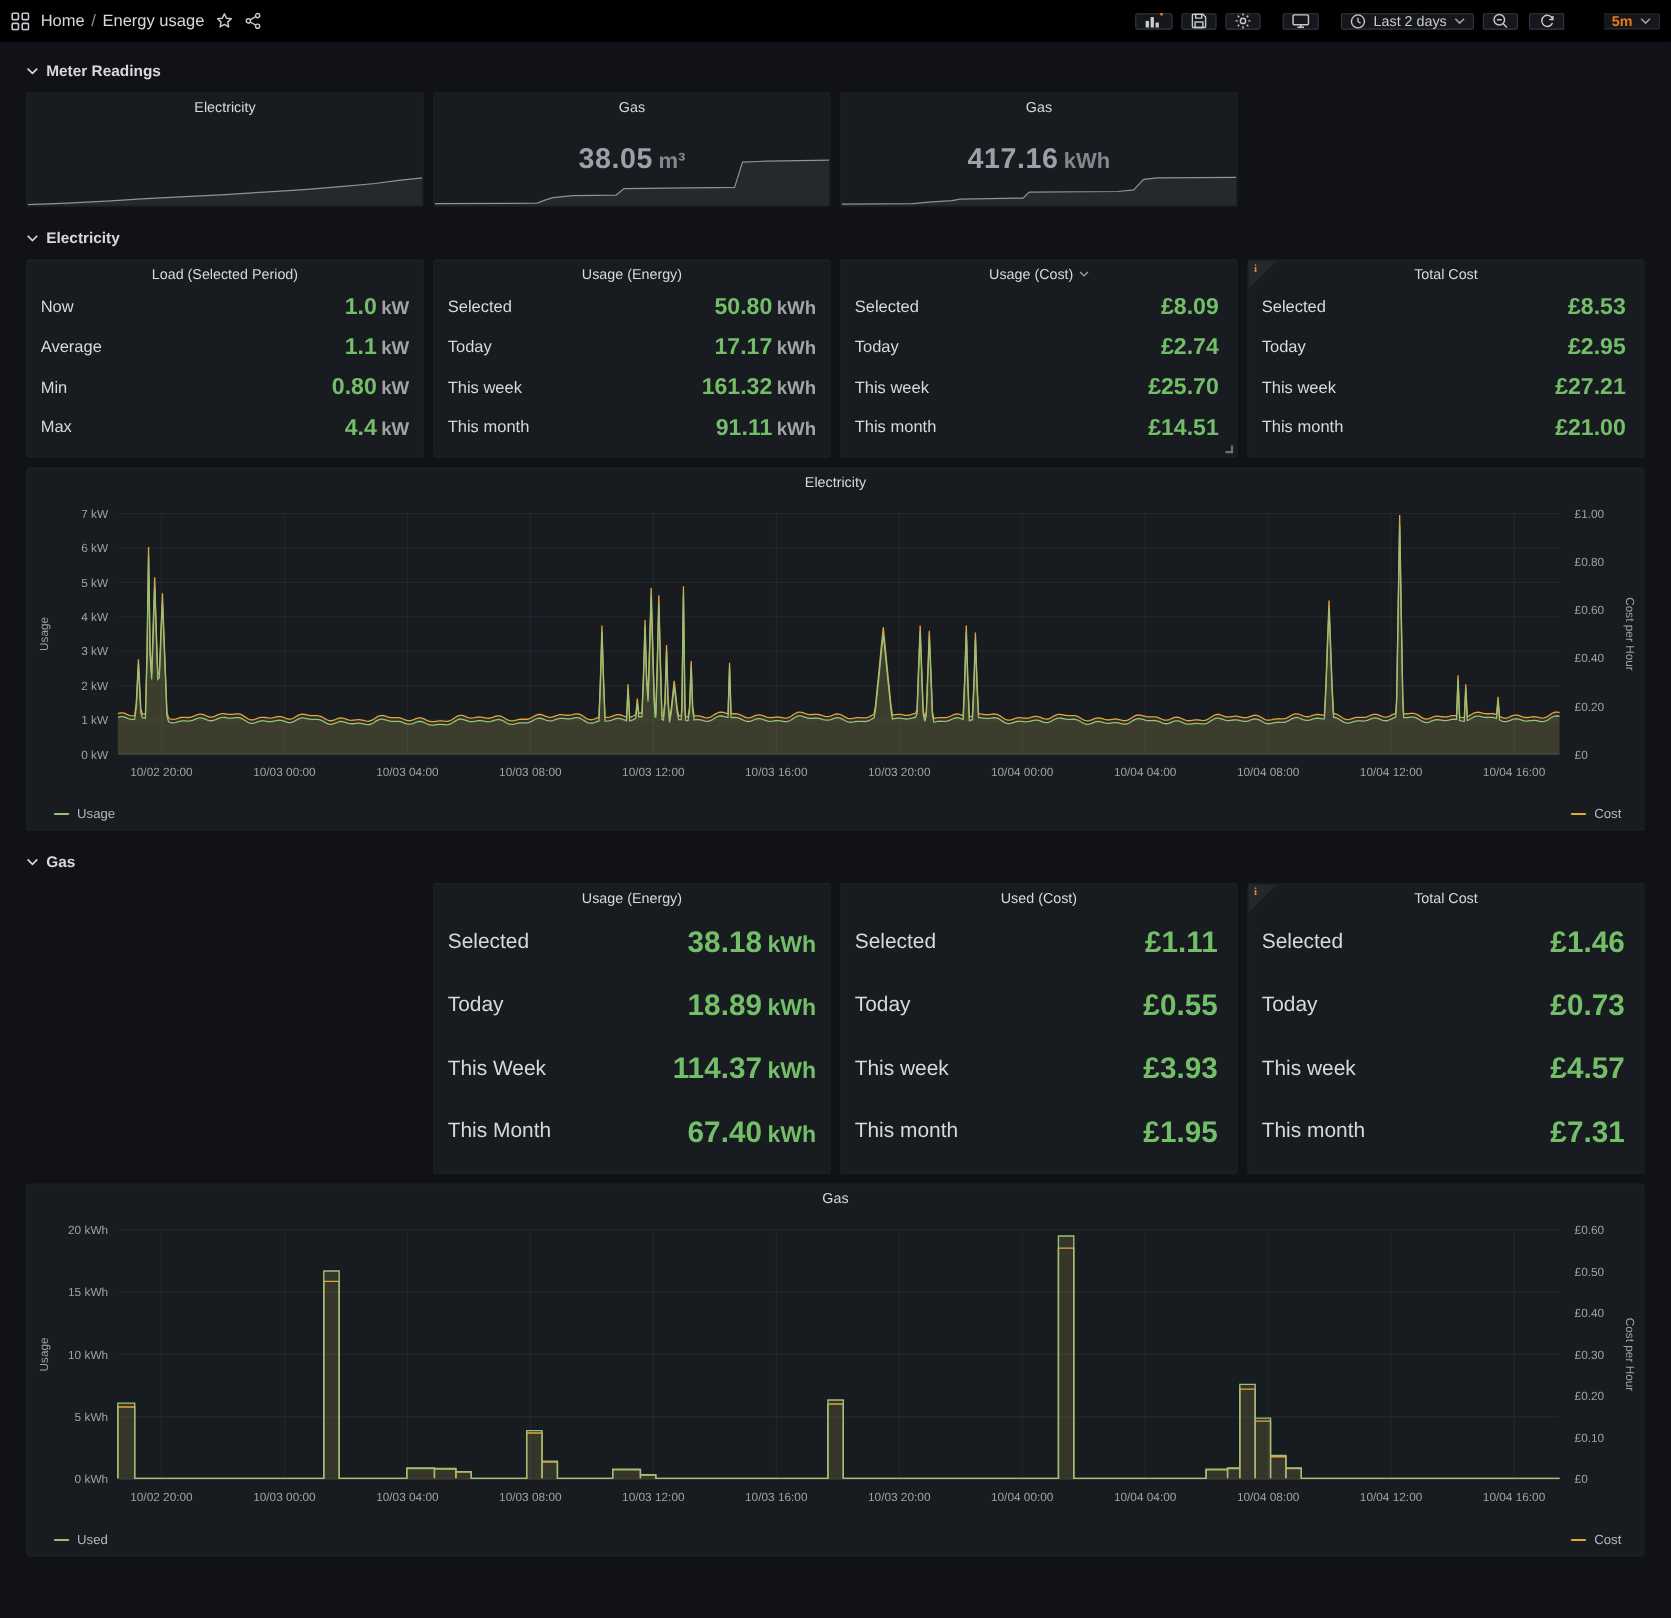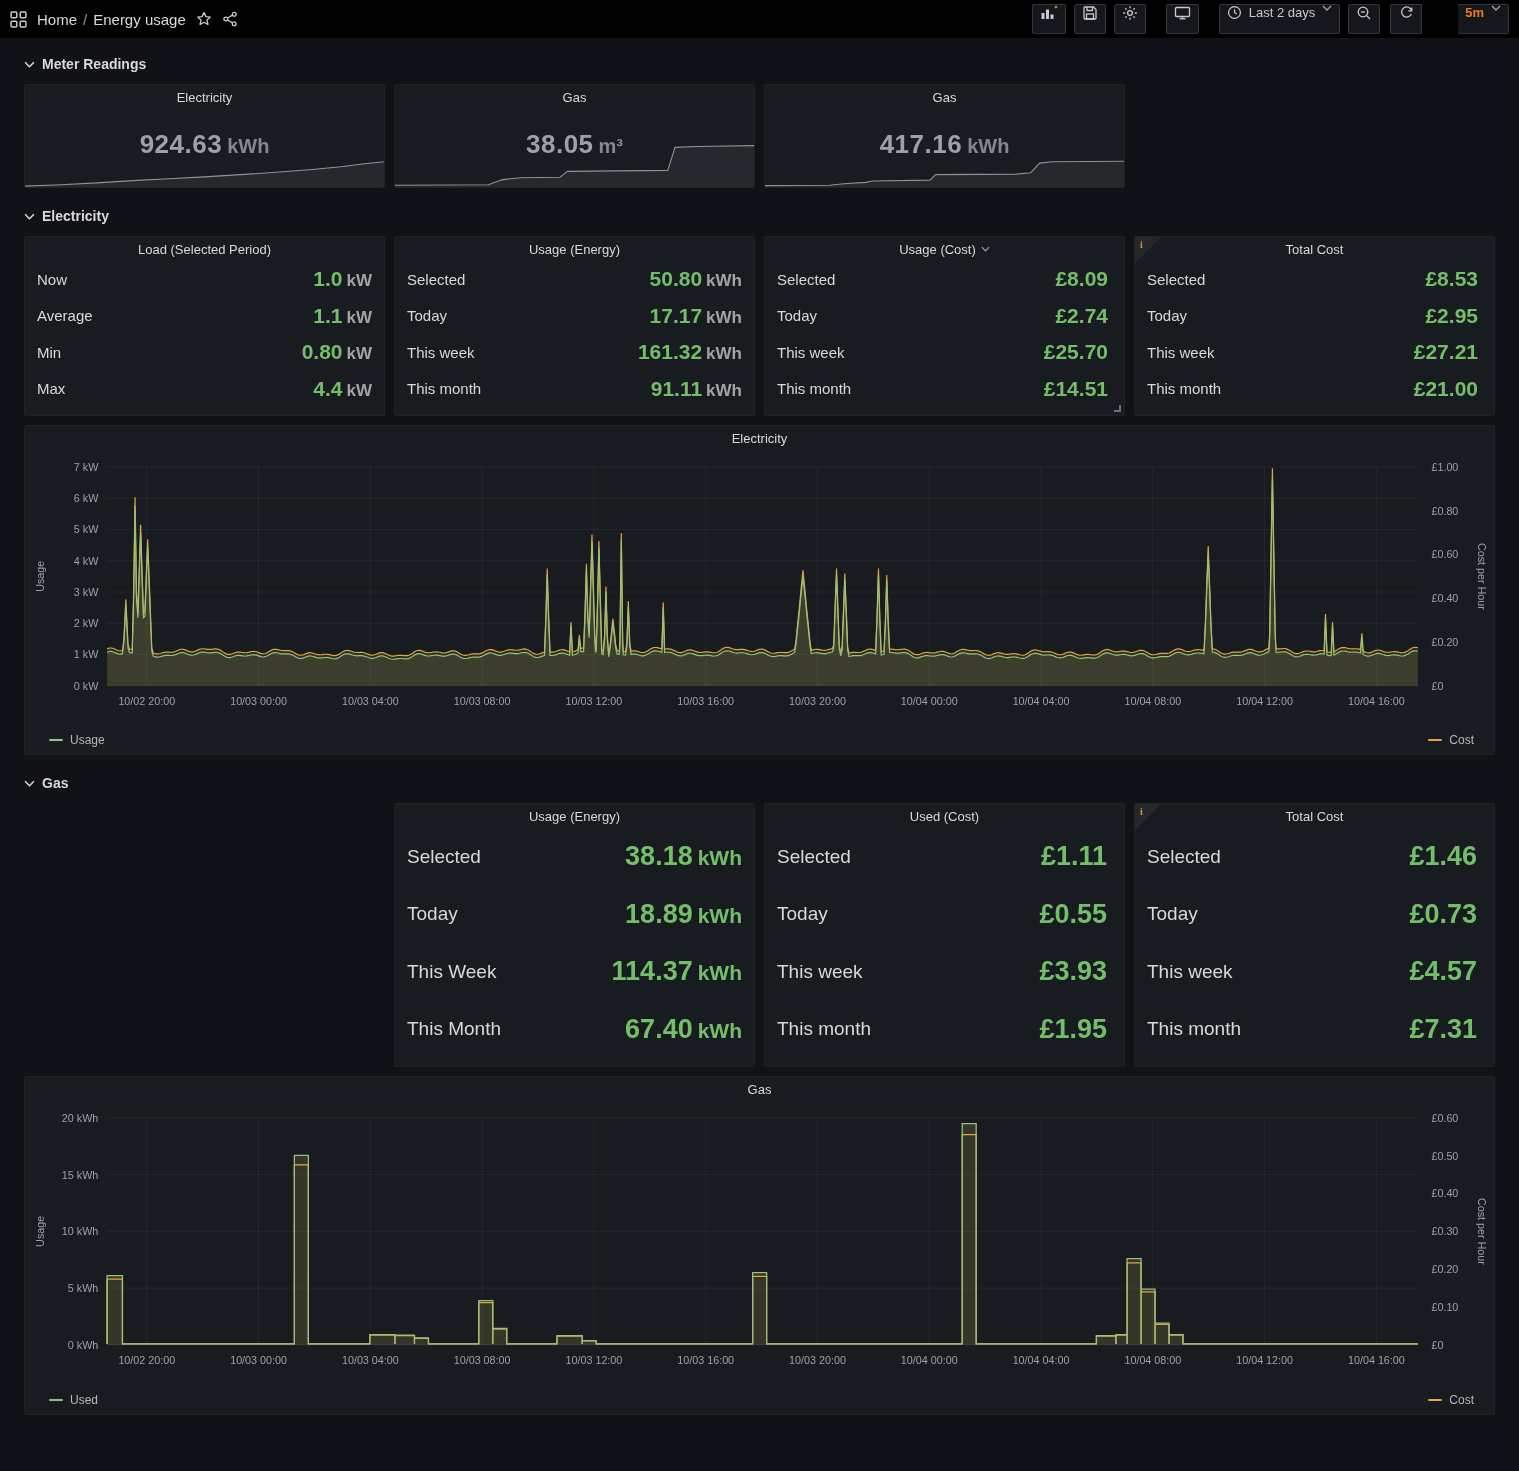--- a/index.html
+++ b/index.html
@@ -5,21 +5,21 @@
   * { margin:0; padding:0; box-sizing:border-box; }
   html,body { width:1519px; height:1471px; background:#111217; font-family:"Liberation Sans",sans-serif; color:#ccccdc; overflow:hidden; }
 
   
   .topbar { height:38px; display:flex; justify-content:space-between; align-items:center; padding:0 10px 0 10px; background:#000000; }
   .crumbs { display:flex; align-items:center; gap:10px; }
   .crumb-text { font-size:15px; color:#d8d9da; display:flex; gap:6px; align-items:center; }
   .crumb-sep { color:#8e9095; }
   .icon-btn { background:none; border:none; color:#b2b5bb; display:flex; align-items:center; cursor:pointer; padding:0; }
   .toolbar { display:flex; align-items:center; gap:8px; }
-  .tbtn { height:30px; min-width:32px; display:flex; align-items:flex-start; justify-content:center; gap:7px;
+  .tbtn { height:15px; min-width:32px; display:flex; align-items:center; justify-content:center; gap:7px;
           border:1px solid #34373d; border-radius:2px; background:#15171c; color:#c7cad0; padding:0 7px; font-size:13px; cursor:pointer; }
   .tbtn.spaced { margin-left:12px; }
   .tgroup { display:flex; margin-left:2px;gap:36px; }
   .tgroup .tbtn:first-child { border-radius:2px 0 0 2px; }
   .tgroup .tbtn:last-child { border-radius:0 2px 2px 0; border-left:none; }
   .refresh-interval { color:#eb7b18; font-weight:700; }
 
   
   main { padding:0 24px; }
   .section-header { display:flex; align-items:center; gap:7px; height:28px; margin:14px 0 6px 0;
@@ -172,23 +172,20 @@
           <path d="M1 1 l4 4 4-4"></path>
         </svg>
     </span>
     <span>Meter Readings</span>
   </div>
   <div class="grid4 meter-row">
     <div class="panel">
       <div class="panel-title">
           <span>Electricity</span>
         </div>
-      <div class="meter-value">
-        <b>924.63</b><i>kWh</i>
-      </div>
       <svg class="spark" viewBox="0 0 369 46" preserveAspectRatio="none">
           <polygon points="0,46 0.0,45.1 36.9,43.7 73.8,41.9 110.7,39.6 147.6,37.7 184.5,35.9 221.4,33.6 258.3,31.3 295.2,28.5 324.7,25.8 346.9,23.0 369.0,20.7 369,46" fill="rgba(255,255,255,0.06)"></polygon>
           <polyline points="0.0,45.1 36.9,43.7 73.8,41.9 110.7,39.6 147.6,37.7 184.5,35.9 221.4,33.6 258.3,31.3 295.2,28.5 324.7,25.8 346.9,23.0 369.0,20.7" fill="none" stroke="#8f9296" stroke-width="1.1"></polyline>
         </svg>
     </div>
     <div class="panel">
       <div class="panel-title">
           <span>Gas</span>
         </div>
       <div class="meter-value">

